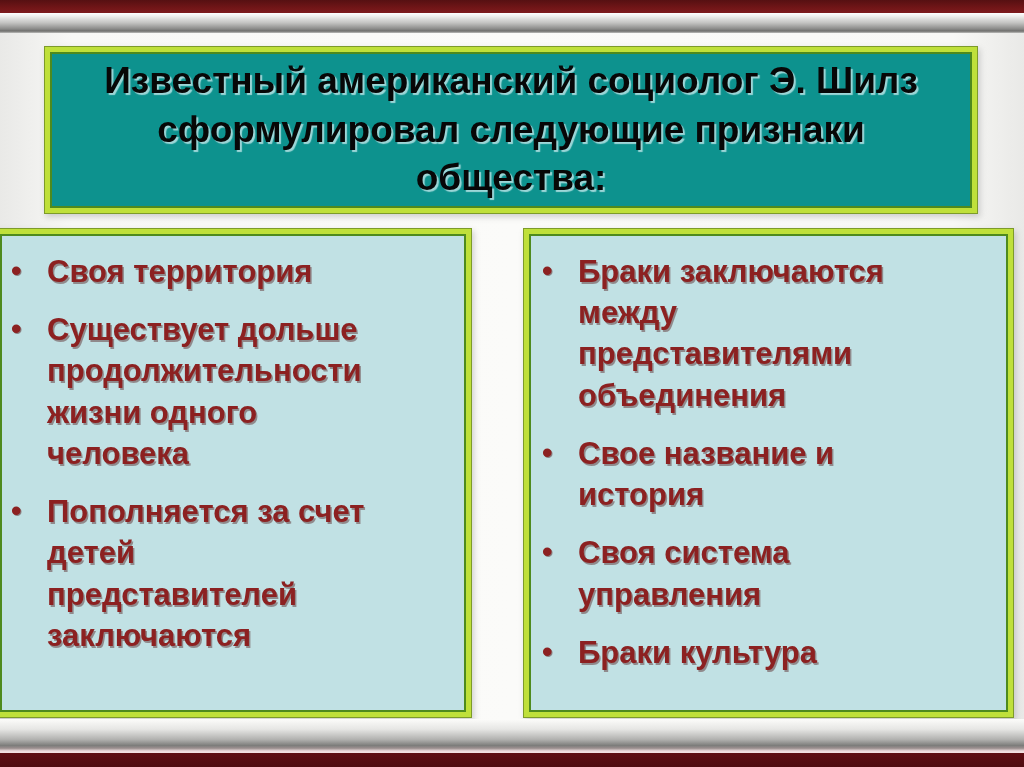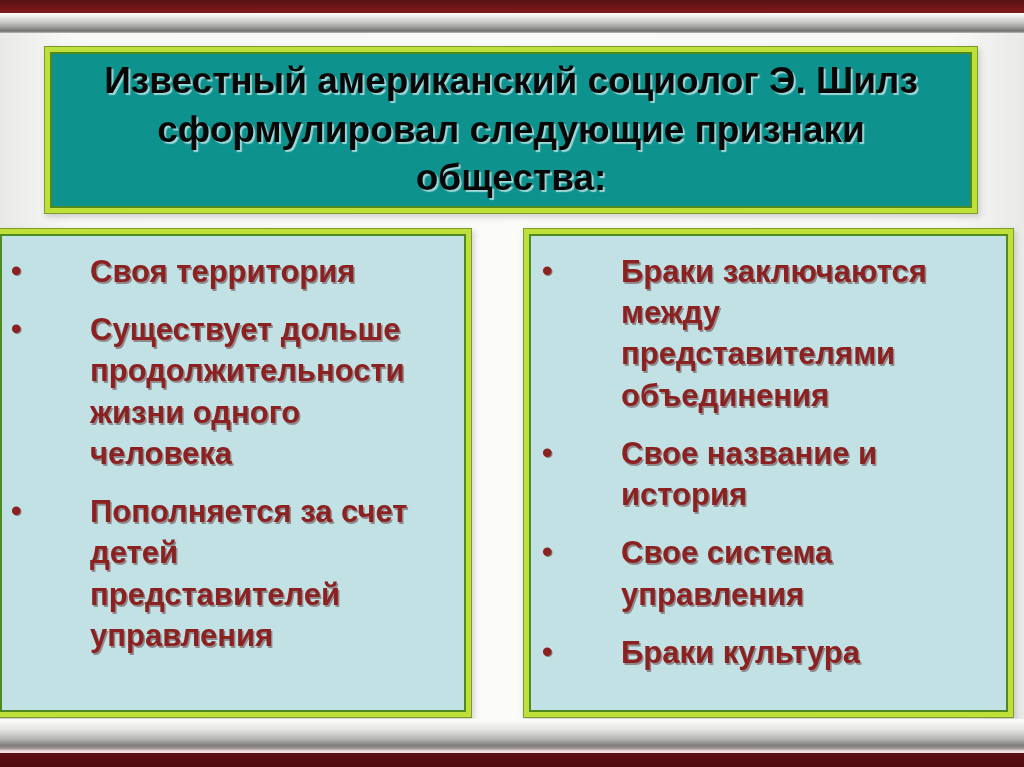--- a/index.html
+++ b/index.html
@@ -62,21 +62,20 @@
     color:#8c2121;
     font-size:30px;font-weight:700;line-height:1.32;
     text-shadow:1px 1px 0 rgba(70,8,8,.45);
   }
   .bullet-text{
     flex:1;
     color:#8c2121;
     font-size:31px;font-weight:700;line-height:1.33;
     white-space:pre-line;
     text-shadow:1.5px 1.5px 0 rgba(70,8,8,.4);
-    margin-left:43px;
   }
 </style>
 </head>
 <body>
 
 <div class="slide">
 
   <div class="bar top-red"></div>
   <div class="bar top-metal"></div>
 
@@ -97,42 +96,42 @@
         <span class="bullet-text">Существует дольше
 продолжительности
 жизни одного
 человека</span>
       </li>
         <li class="bullet-item">
         <span class="bullet-dot">•</span>
         <span class="bullet-text">Пополняется за счет
 детей
 представителей
-управления</span>
+заключаются</span>
       </li>
       </ul>
   </div>
 
   <div class="framed panel panel-right">
     <ul class="bullet-list">
         <li class="bullet-item">
         <span class="bullet-dot">•</span>
         <span class="bullet-text">Браки заключаются
 между
 представителями
 объединения</span>
       </li>
         <li class="bullet-item">
         <span class="bullet-dot">•</span>
         <span class="bullet-text">Свое название и
 история</span>
       </li>
         <li class="bullet-item">
         <span class="bullet-dot">•</span>
-        <span class="bullet-text">Свое система
+        <span class="bullet-text">Своя система
 управления</span>
       </li>
         <li class="bullet-item">
         <span class="bullet-dot">•</span>
         <span class="bullet-text">Браки культура</span>
       </li>
       </ul>
   </div>
 
   <div class="bar bottom-metal"></div>

